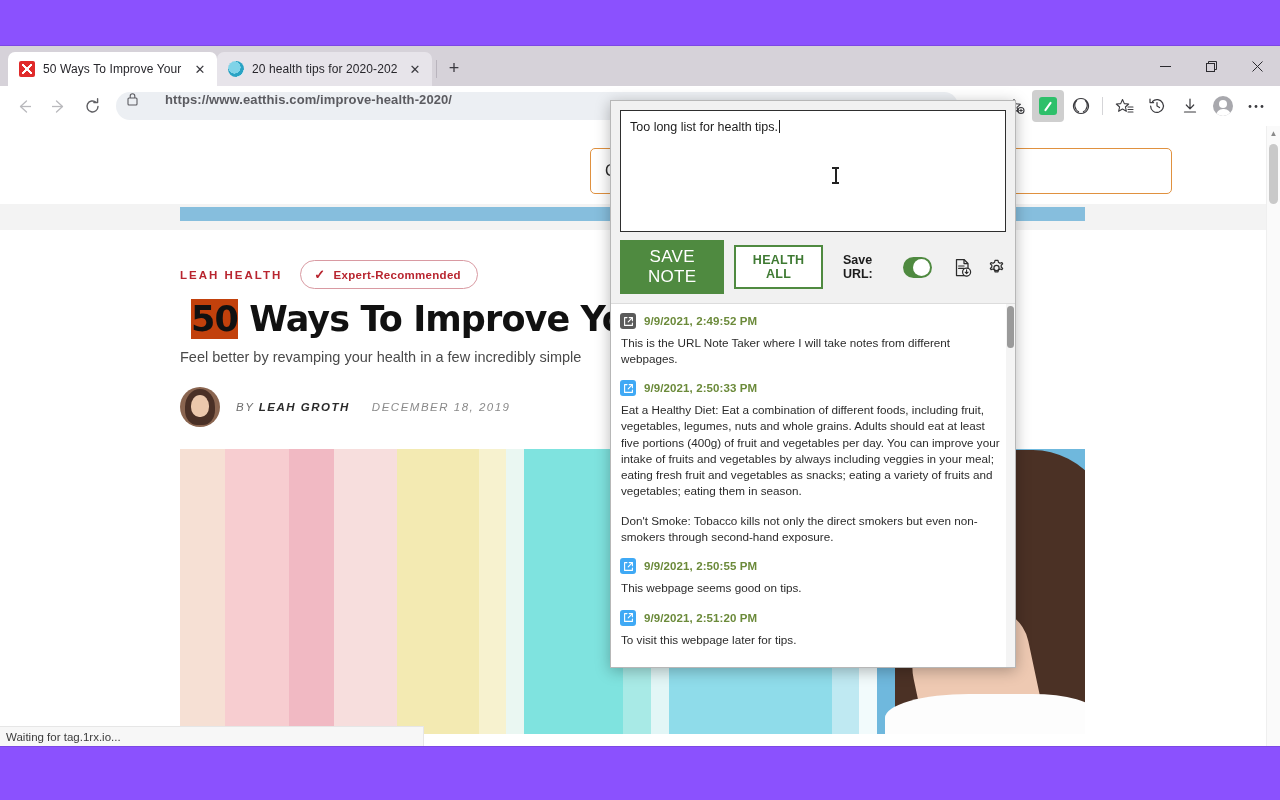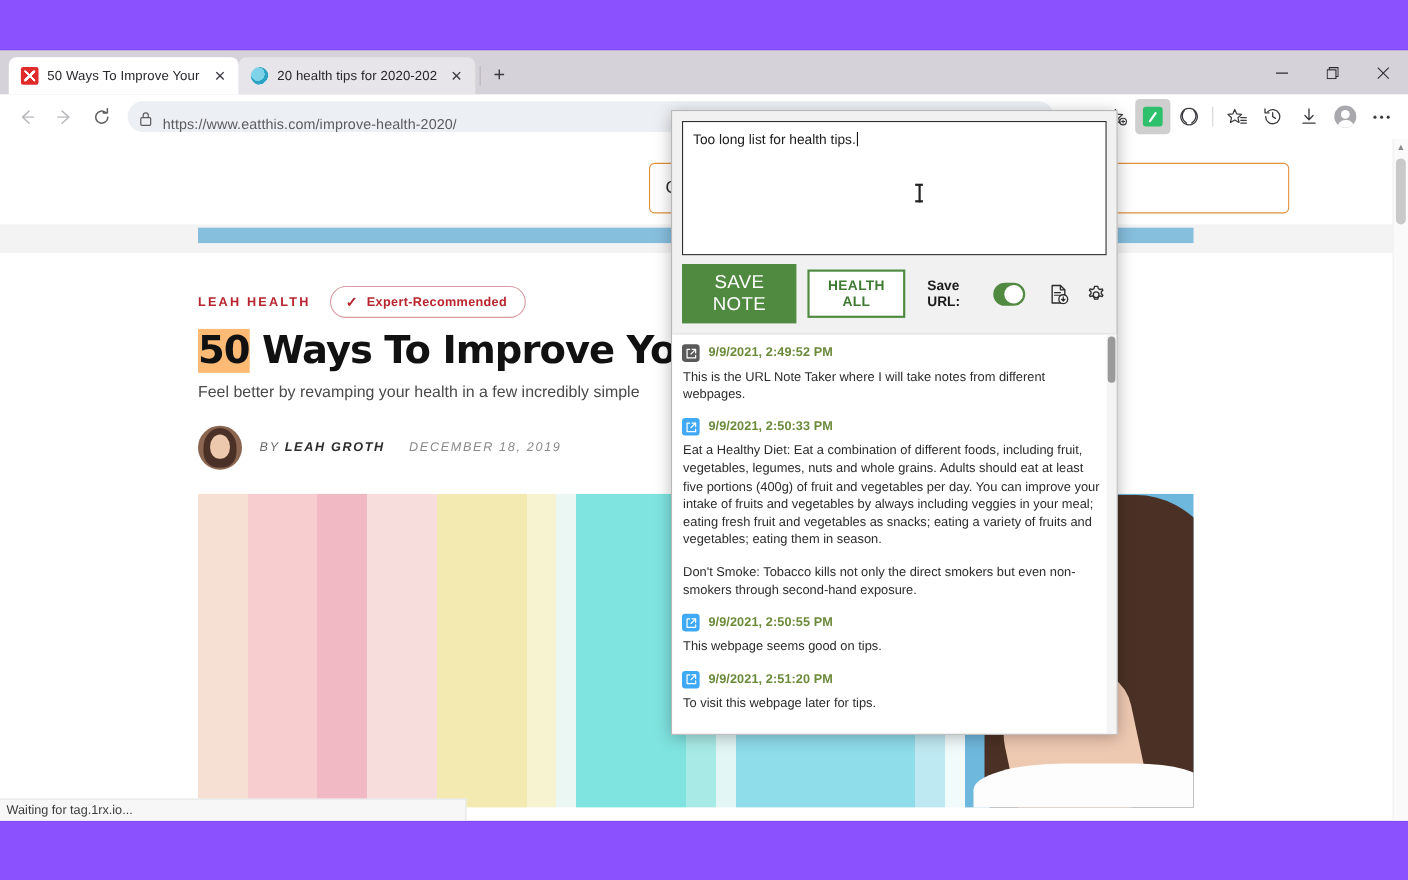--- a/index.html
+++ b/index.html
@@ -120,24 +120,25 @@
     color: #5f5f63;
   }
   .navbtn.dim { color: #b9b9bd; }
   .omnibox {
     flex: 1 1 auto;
     height: 28px;
     margin: 0 6px;
     background: #eceff3;
     border-radius: 14px;
     display: flex;
-    align-items: flex-end;
+    align-items: flex-start;
     padding: 0 10px;
-    gap: 9px;
+    gap: 26px;
     min-width: 0;
+    font-weight: bold;
   }
   .omnibox .url {
     font-size: 13px; color: #5b5b60;
     white-space: nowrap; overflow: hidden;
     letter-spacing: .1px;
   }
   .toolicons { display: flex; align-items: center; gap: 1px; }
   .toolbtn {
     width: 32px; height: 32px;
     display: flex; align-items: center; justify-content: center;
@@ -260,21 +261,21 @@
   .badge .chk { font-size: 13px; font-weight: 700; }
   .headline {
     margin-top: 10px;
     font-family: "DejaVu Sans", sans-serif;
     font-weight: 700;
     font-size: 35px;
     letter-spacing: -.9px;
     color: #111111;
     white-space: nowrap;
   }
-  .headline .sel { background: #fdba74; }
+  .headline .sel { background: #c2410c; margin-left: 11px; }
   .dek {
     margin-top: 10px;
     font-size: 14.5px;
     color: #4a4a4a;
     white-space: nowrap;
   }
   .byline {
     margin-top: 22px;
     display: flex; align-items: center; gap: 16px;
   }

